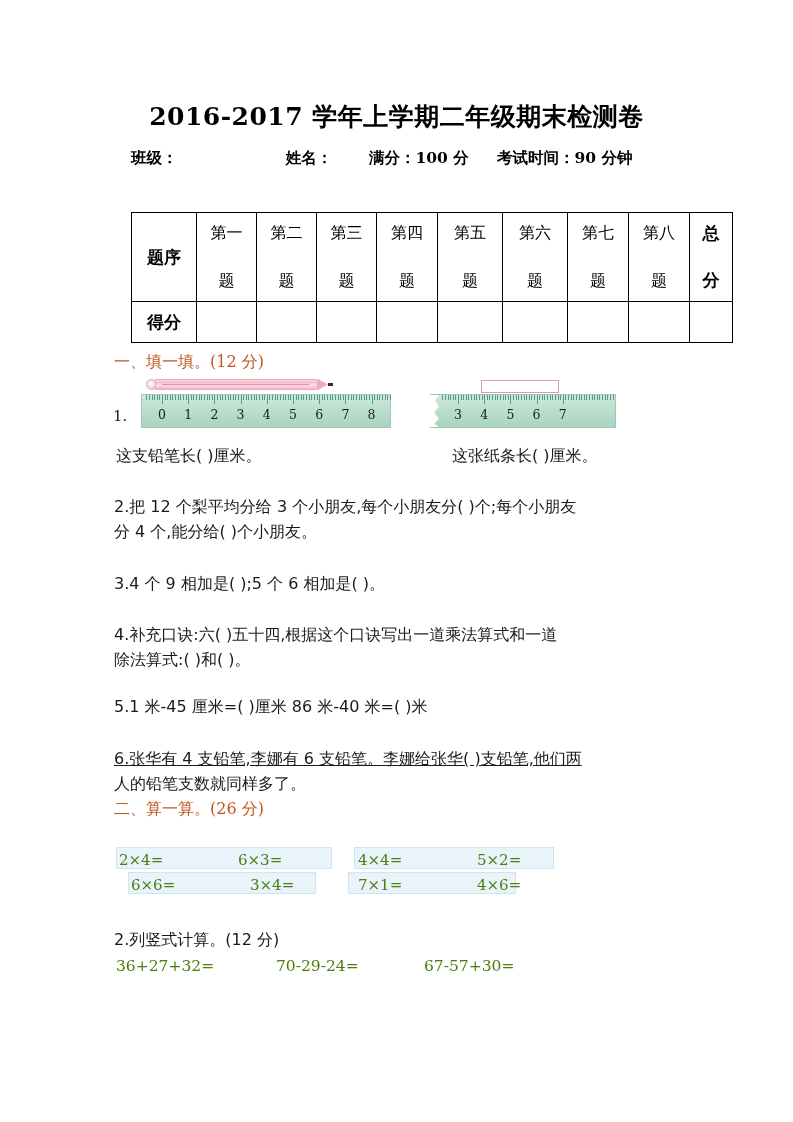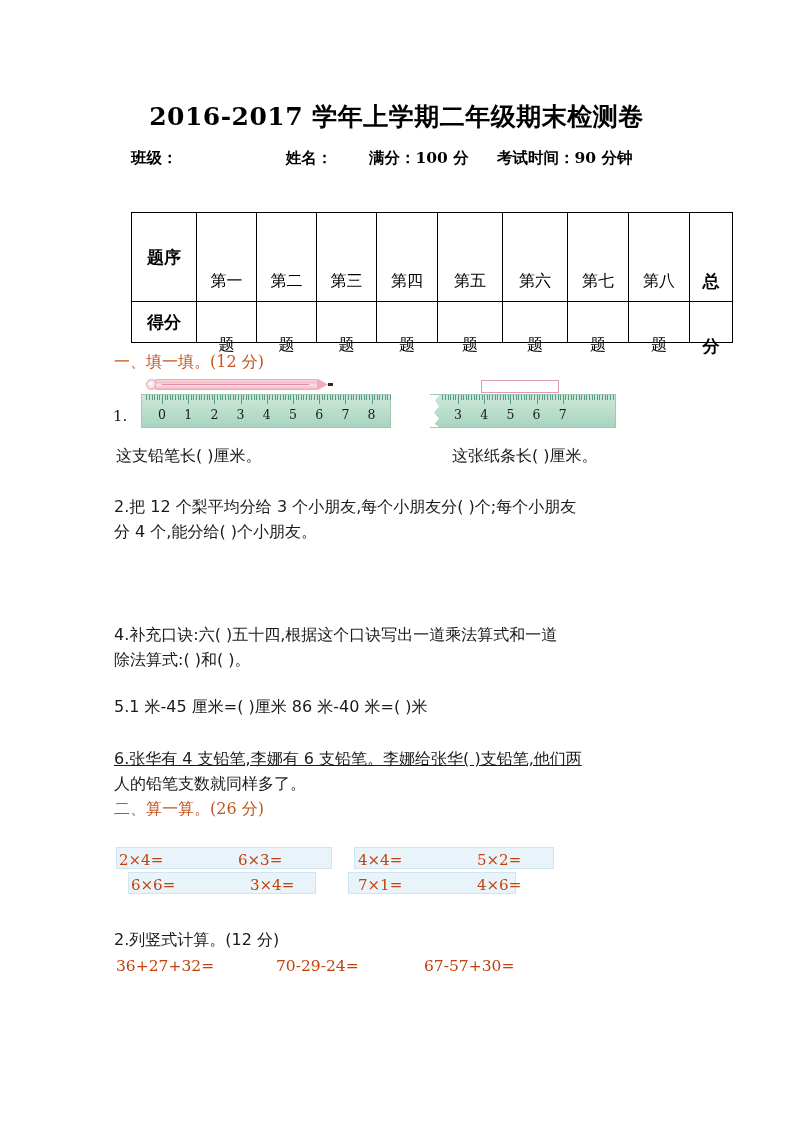--- a/index.html
+++ b/index.html
@@ -82,21 +82,21 @@
     font-family: "DejaVu Sans", "Liberation Sans", sans-serif;
   }
   .qcell-inner {
     display: flex;
     flex-direction: column;
     justify-content: space-between;
     align-items: center;
     height: 64px;
     line-height: 1;
   }
-  .vert-char { display: block; margin-top: 48px; }
+  .vert-char { display: block; }
 
   
   .sec-head {
     position: absolute;
     left: 114px;
     font-size: 16px;
     color: #C4551F;
     font-family: "DejaVu Serif", "Liberation Serif", serif;
     white-space: nowrap;
   }
@@ -211,21 +211,21 @@
   .hl {
     position: absolute;
     background: #e9f4fa;
     border: 1px solid #cfe6f2;
     box-sizing: border-box;
   }
   .calcrow {
     position: absolute;
     font-size: 15px;
     font-family: "DejaVu Serif", "Liberation Serif", serif;
-    color: #c2410c;
+    color: #4d7c0f;
     white-space: nowrap;
   }
   .calcrow span.it { display: inline-block; }
 </style>
 </head>
 <body>
 
 <div class="page">
 
   <div class="title">2016-2017 学年上学期二年级期末检测卷</div>
@@ -527,20 +527,21 @@
       <div class="notch"></div>
     </div>
   </div>
 
   <div class="qtext" style="left:116px; top:443px;">这支铅笔长(      )厘米。</div>
   <div class="qtext" style="left:452px; top:443px;">这张纸条长(      )厘米。</div>
 
   <div class="qtext" style="left:114px; top:494px;">2.把 12 个梨平均分给 3 个小朋友,每个小朋友分(      )个;每个小朋友</div>
   <div class="qtext" style="left:114px; top:519px;">分 4 个,能分给(      )个小朋友。</div>
 
+  <div class="qtext" style="left:114px; top:571px;">3.4 个 9 相加是(      );5 个 6 相加是(      )。</div>
 
   <div class="qtext" style="left:114px; top:622px;">4.补充口诀:六(      )五十四,根据这个口诀写出一道乘法算式和一道</div>
   <div class="qtext" style="left:114px; top:647px;">除法算式:(      )和(          )。</div>
 
   <div class="qtext" style="left:114px; top:694px;">5.1 米-45 厘米=(      )厘米       86 米-40 米=(      )米</div>
 
   <div class="qtext" style="left:114px; top:746px;text-decoration:underline;">6.张华有 4 支铅笔,李娜有 6 支铅笔。李娜给张华(      )支铅笔,他们两</div>
   <div class="qtext" style="left:114px; top:771px;">人的铅笔支数就同样多了。</div>
 
   <div class="sec-head" style="top:799px">二、算一算。(26 分)</div>

